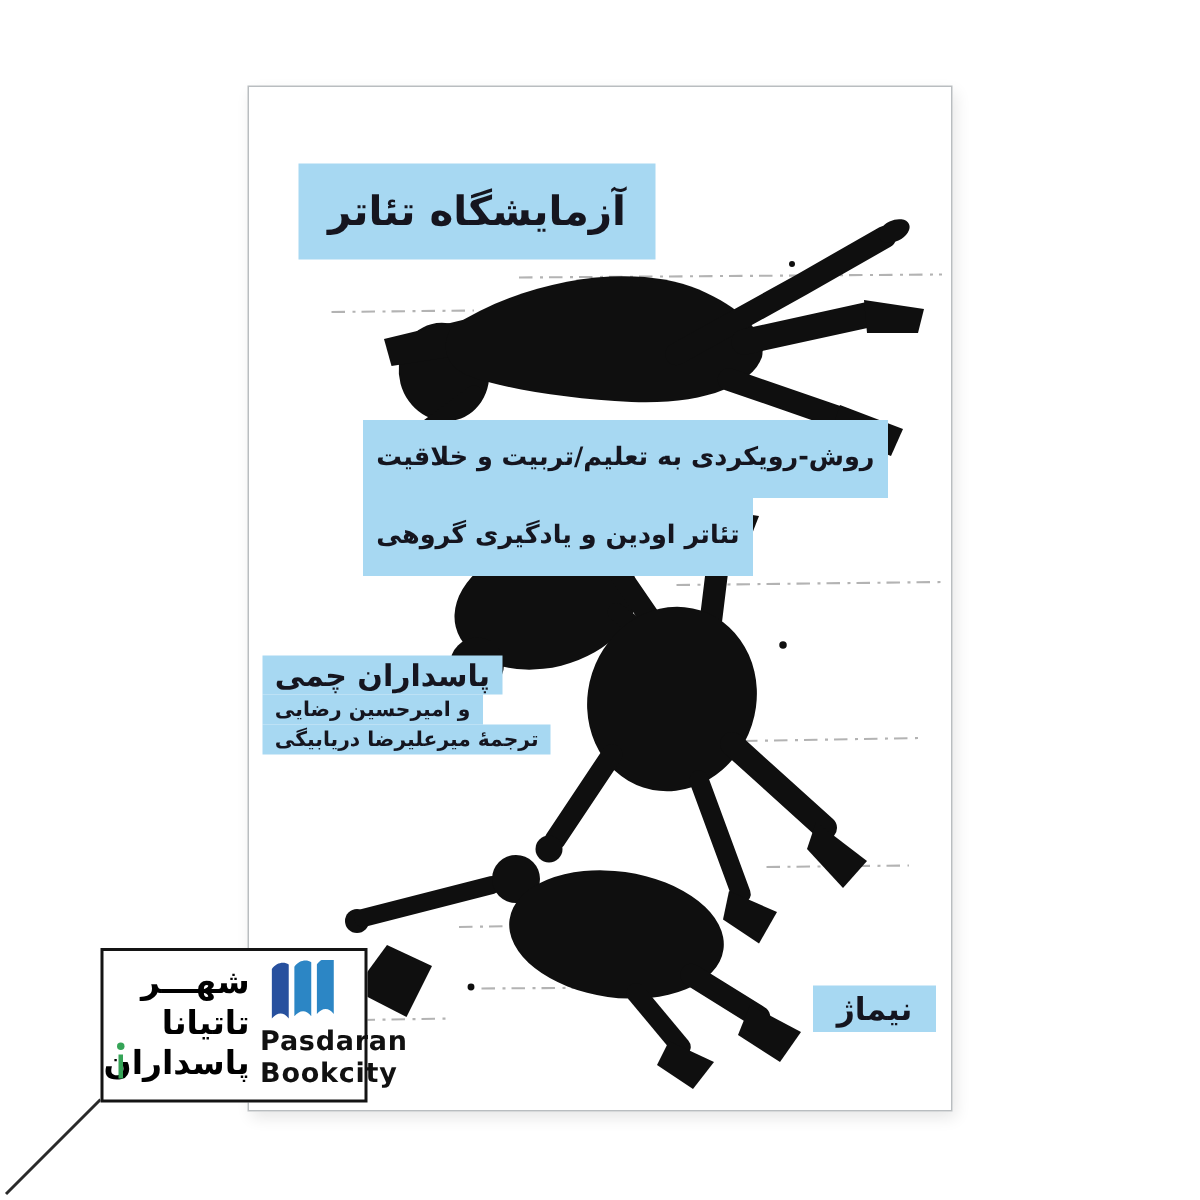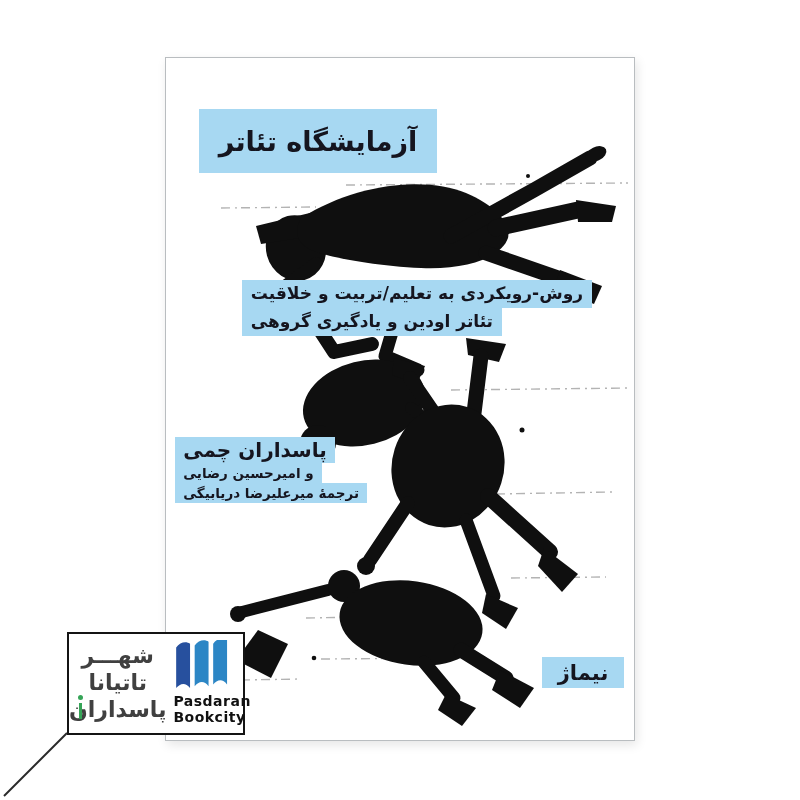--- a/index.html
+++ b/index.html
@@ -35,56 +35,56 @@
     position:absolute;left:33px;top:51px;width:238px;height:64px;
     display:flex;align-items:center;justify-content:center;
     font-size:27px;font-weight:bold;white-space:nowrap;direction:rtl;
   }
   .subtitle{
     position:absolute;right:42px;top:222px;
     display:flex;flex-direction:column;align-items:flex-end;direction:rtl;
   }
   .subtitle .sub-line{
     font-size:17px;font-weight:bold;line-height:1.4;
-    padding:2px 9px;white-space:nowrap;
+    padding:14px 9px;white-space:nowrap;
   }
   .credits{
     position:absolute;right:267px;top:379px;
     display:flex;flex-direction:column;align-items:flex-end;direction:rtl;
   }
   .author-line{font-size:20px;font-weight:bold;padding:1px 8px;white-space:nowrap;}
   .trans-line{font-size:13.5px;font-weight:bold;padding:2px 8px;white-space:nowrap;}
   .publisher-box{
     position:absolute;left:376px;top:599px;width:82px;height:31px;
     display:flex;align-items:center;justify-content:center;
     font-size:21px;font-weight:bold;direction:rtl;white-space:nowrap;
   }
   
   .wm{
     position:absolute;left:67px;top:632px;width:178px;height:103px;
     background:#ffffff;border:2px solid var(--logo-border);
     display:flex;flex-direction:row;z-index:5;
   }
   .wm-fa{
     width:102px;position:relative;direction:rtl;
-    display:flex;flex-direction:column;justify-content:center;align-items:center;
-    font-size:22px;font-weight:bold;color:#404040;line-height:1.22;
+    display:flex;flex-direction:column;justify-content:center;
+    font-size:22px;font-weight:bold;color:#000000;line-height:1.22;
   }
   .wm-fa .fa-word{white-space:nowrap;}
   .wm-green-dot{position:absolute;left:9px;top:61px;width:5px;height:5px;border-radius:50%;background:var(--logo-green);}
   .wm-green-bar{position:absolute;left:10px;top:69px;width:3px;height:16px;background:var(--logo-green);}
   .wm-divider{width:2px;background:var(--logo-border);margin:9px 0;}
   .wm-en{
     flex:1;display:flex;flex-direction:column;align-items:flex-start;
     padding:6px 3px 7px 7px;
   }
   .wm-flags{margin-bottom:3px;}
   .flag-dark{fill:var(--flag-dark);}
   .flag-light{fill:var(--flag-light);}
-  .wm-en-line{font-size:14px;font-weight:bold;color:#111;line-height:1.18;letter-spacing:.5px;white-space:nowrap;}
+  .wm-en-line{font-size:18px;font-weight:bold;color:#111;line-height:1.18;letter-spacing:.5px;white-space:nowrap;}
   .callout-svg{position:absolute;left:0;top:0;pointer-events:none;z-index:4;}
 </style>
 </head>
 <body>
 
 <div class="cover">
 
   <svg class="ink-svg" width="468" height="682" viewBox="0 0 468 682" xmlns="http://www.w3.org/2000/svg">
 
     <g>

